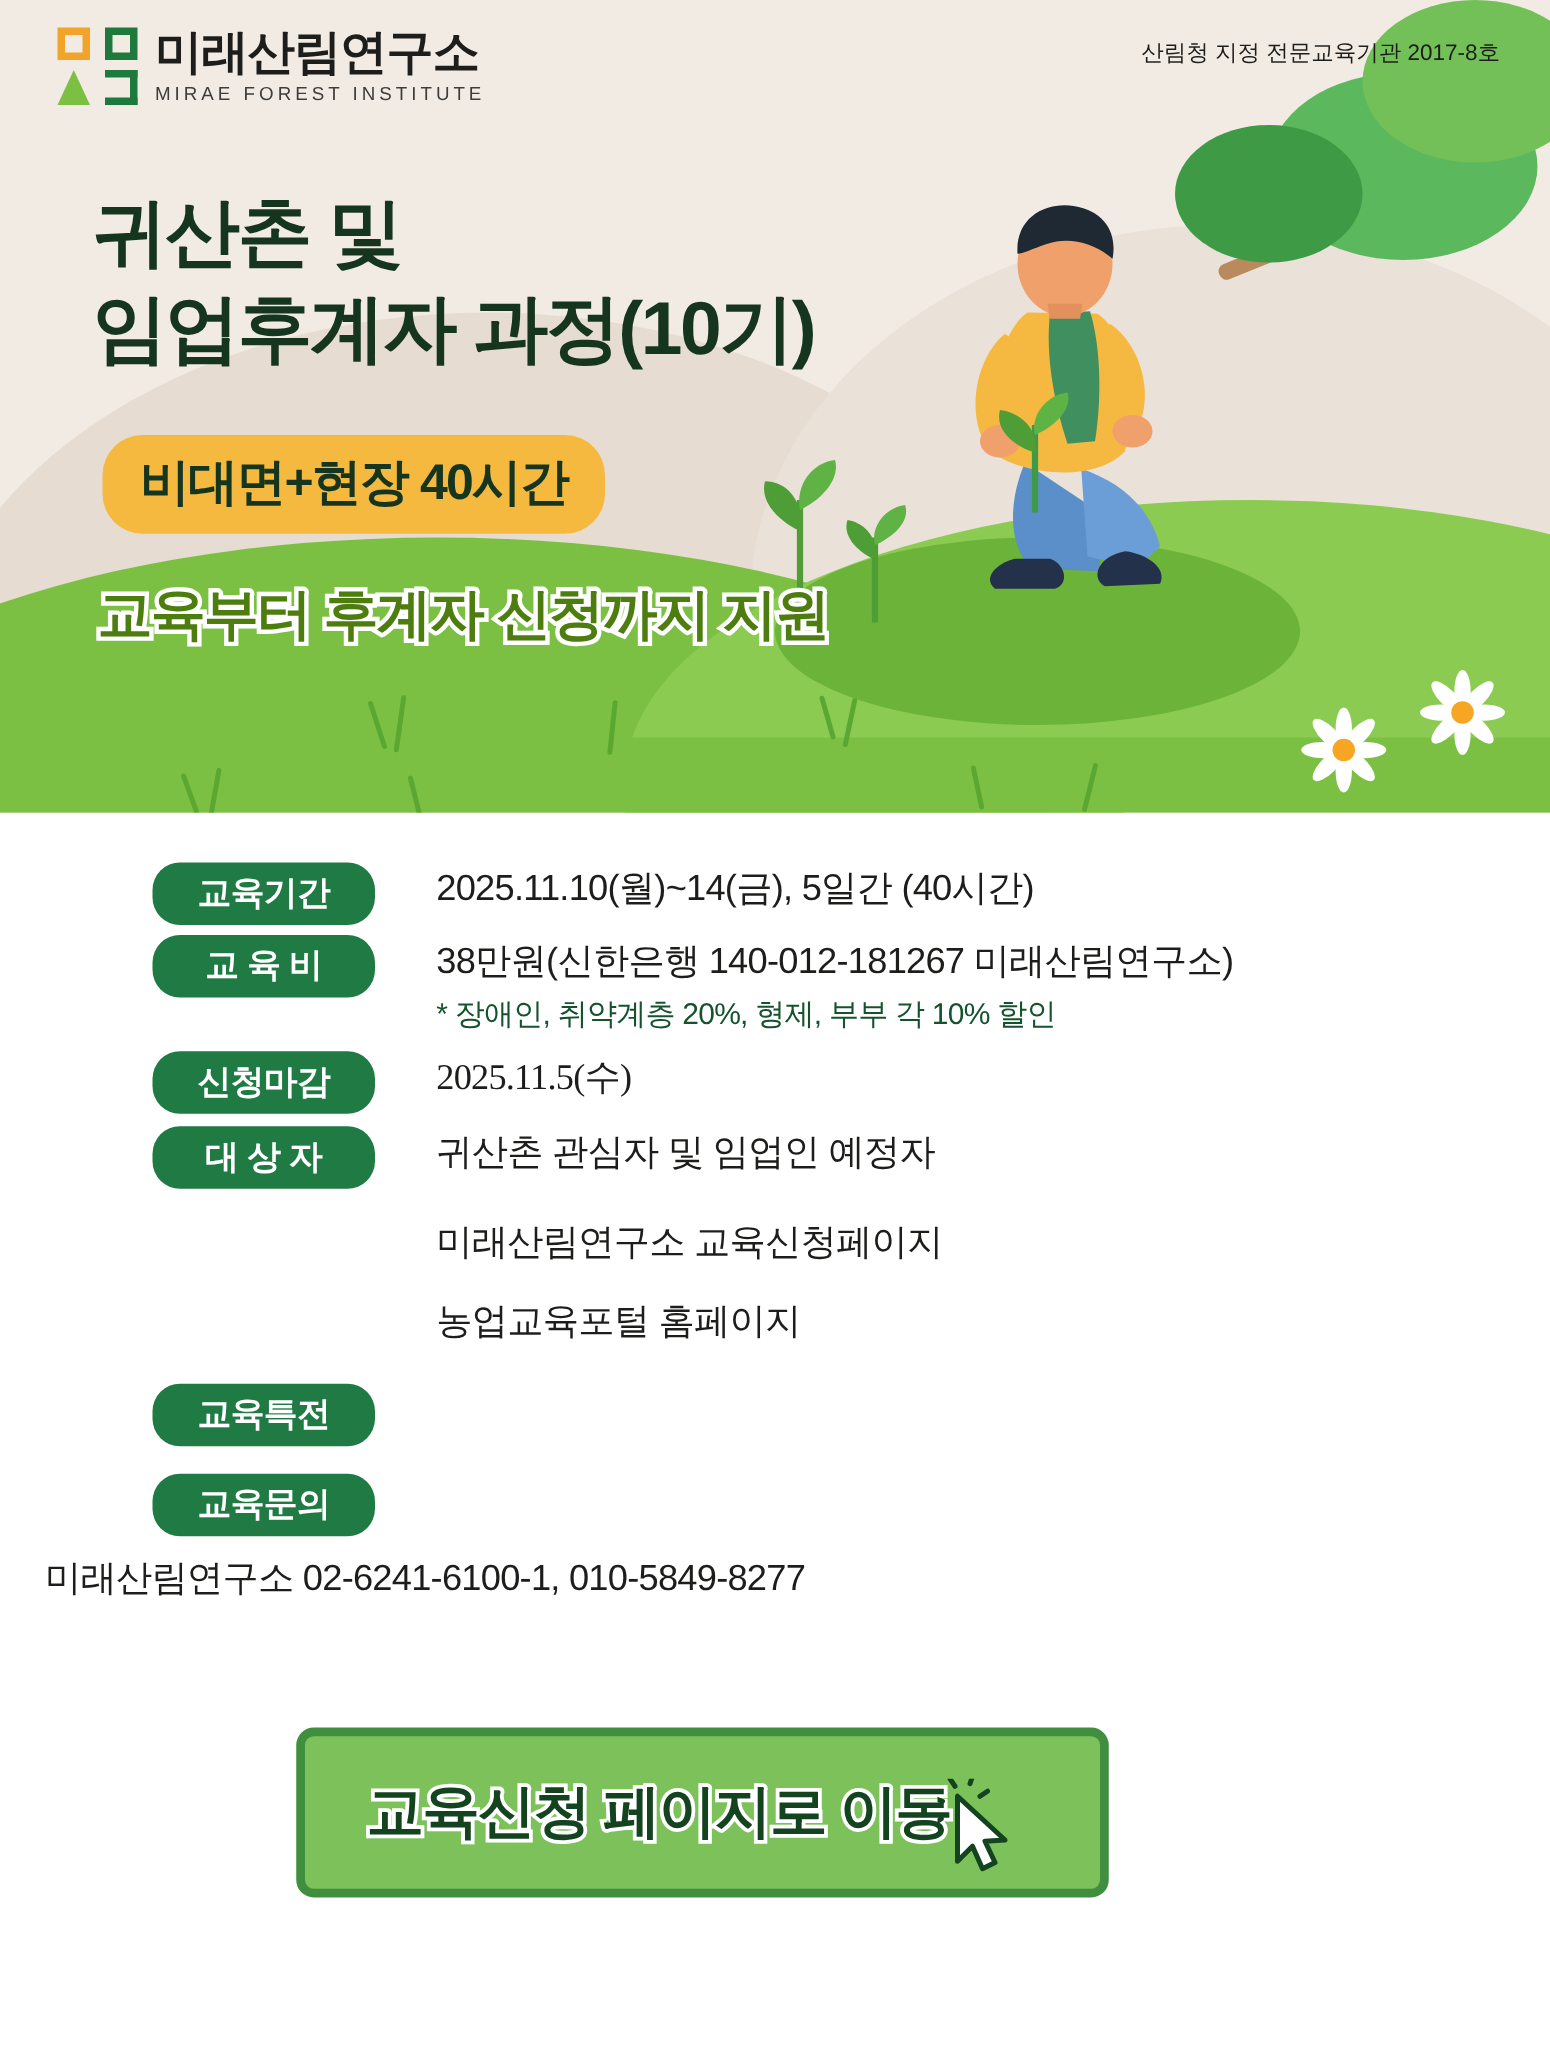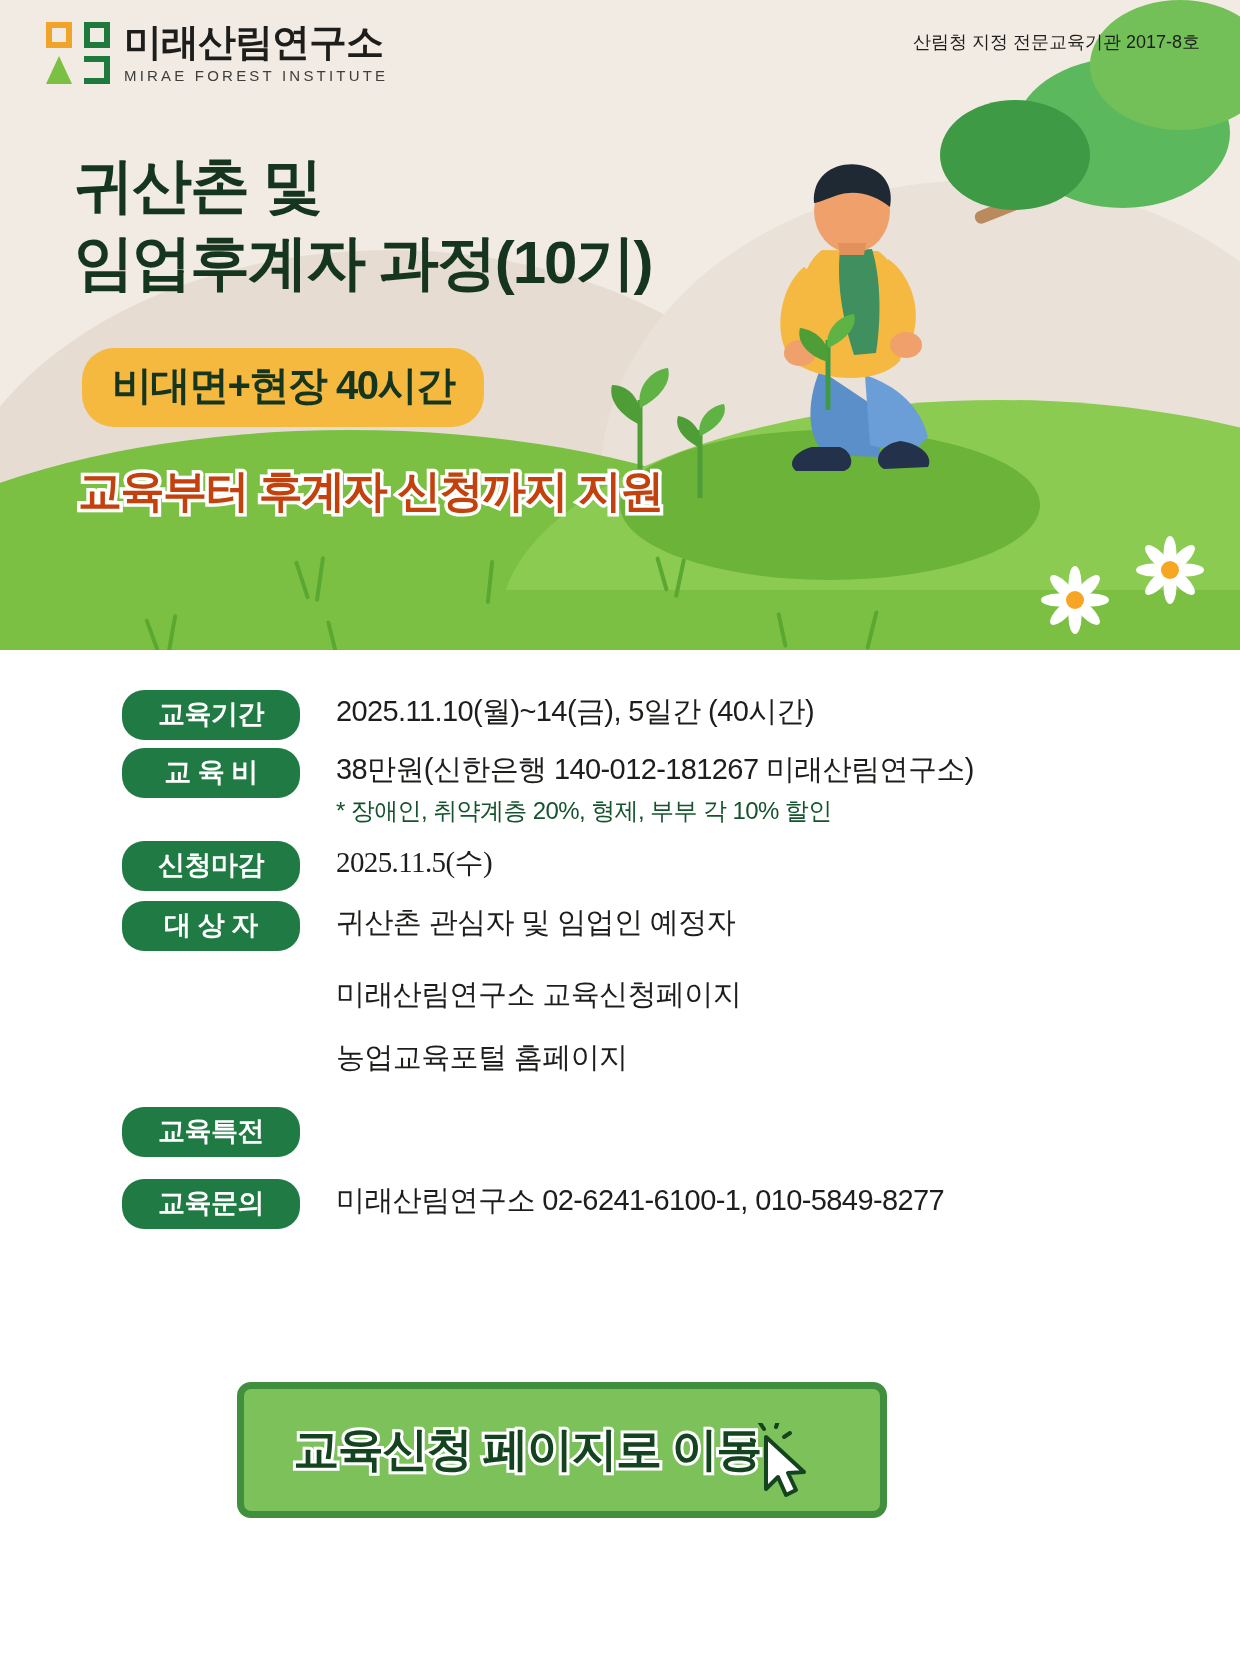--- a/index.html
+++ b/index.html
@@ -184,21 +184,21 @@
     border-radius: 32px;
   }
   .sub-headline {
     position: absolute;
     left: 78px;
     top: 462px;
     z-index: 9;
     font-size: 44px;
     font-weight: bold;
     letter-spacing: -1.5px;
-    color: #c2410c;
+    color: #4d7c0f;
     -webkit-text-stroke: 7px #ffffff;
     paint-order: stroke fill;
   }
 
   
   .person { position: absolute; z-index: 7; }
 
   .flower {
     position: absolute;
     z-index: 8;
@@ -234,20 +234,21 @@
   .info {
     position: absolute;
     left: 0;
     top: 690px;
     width: 1240px;
   }
   .info-row {
     display: flex;
     align-items: flex-start;
     margin-bottom: 8px;
+    gap: 13px;
   }
   .pill {
     flex: 0 0 auto;
     width: 178px;
     margin-left: 122px;
     background: #1f7a43;
     color: #ffffff;
     font-size: 27px;
     font-weight: bold;
     text-align: center;
@@ -476,21 +477,21 @@
     <div class="pill-empty"></div>
     <div class="row-body">
       <div class="row-main">농업교육포털 홈페이지</div>
     </div>
   </div>
 
   <div class="info-row" style="margin-top:30px;">
     <div class="pill">교육특전</div>
   </div>
 
-  <div class="info-row" style="margin-top:22px;">
+  <div class="info-row" style="margin-top:22px;flex-direction:column;">
     <div class="pill">교육문의</div>
     <div class="row-body">
       <div class="row-main">미래산림연구소 02-6241-6100-1, 010-5849-8277</div>
     </div>
   </div>
 
 </div>
 
 <div class="cta-wrap">
   <div class="cta-button">

